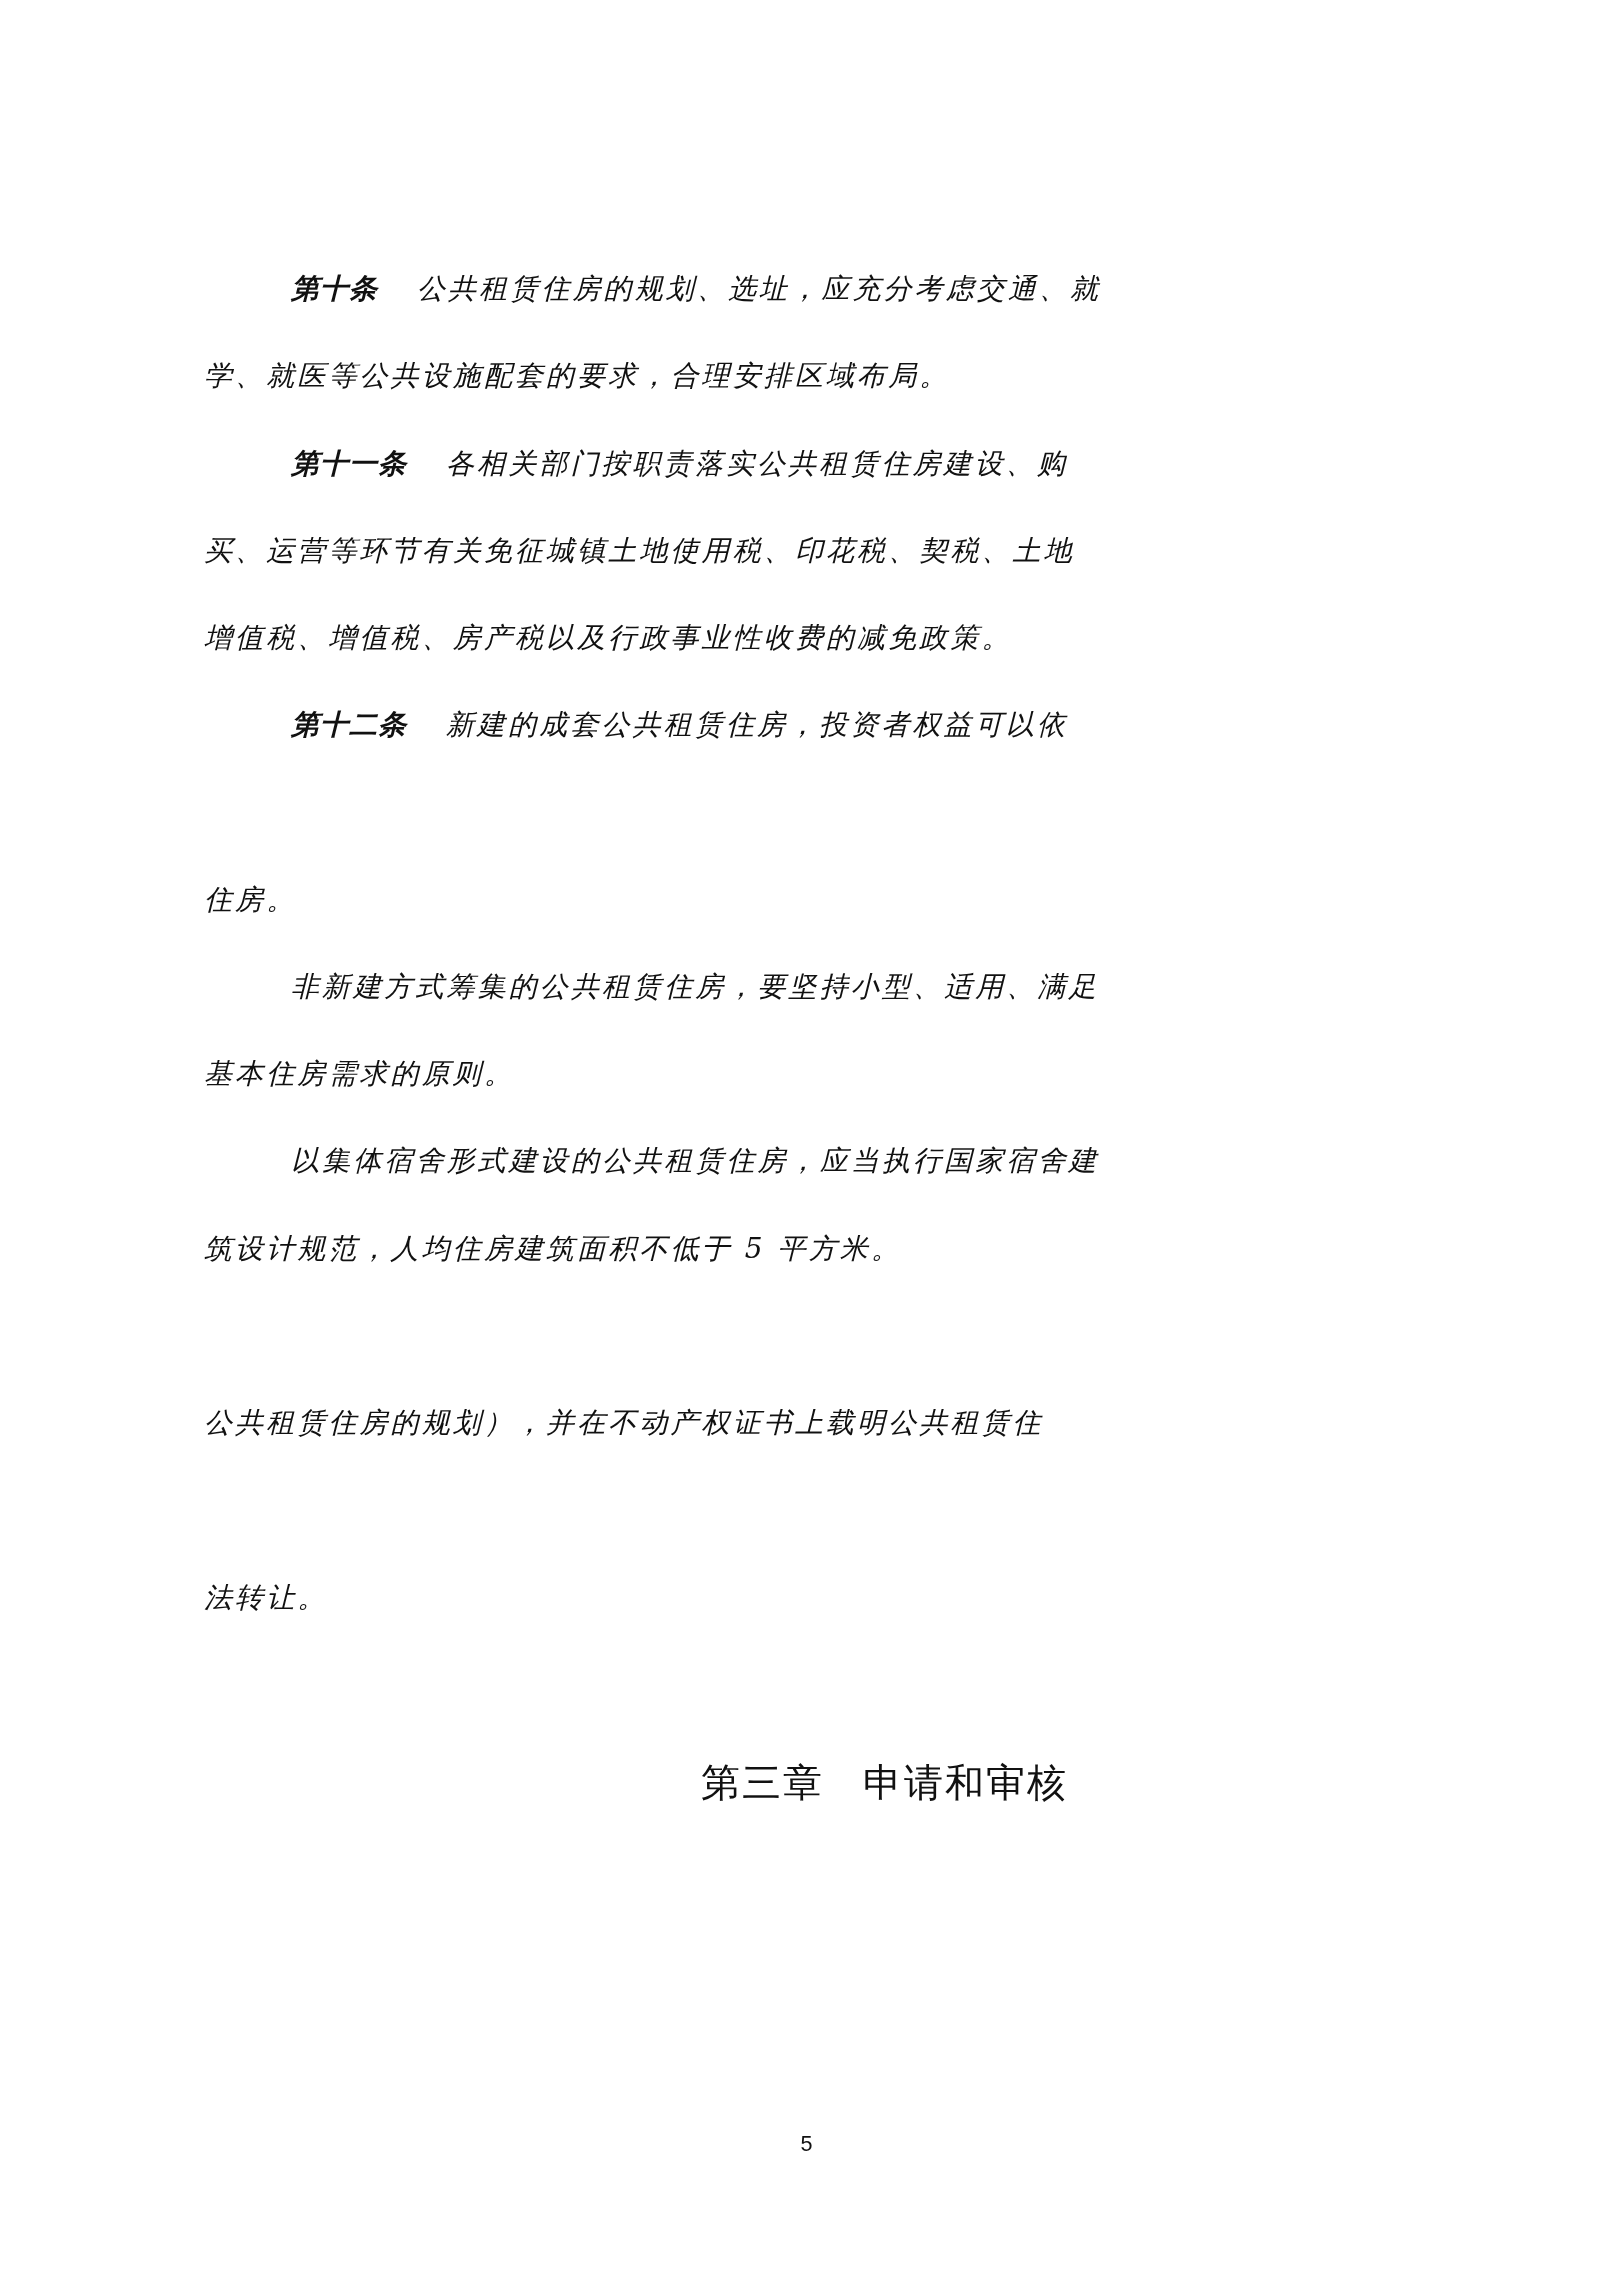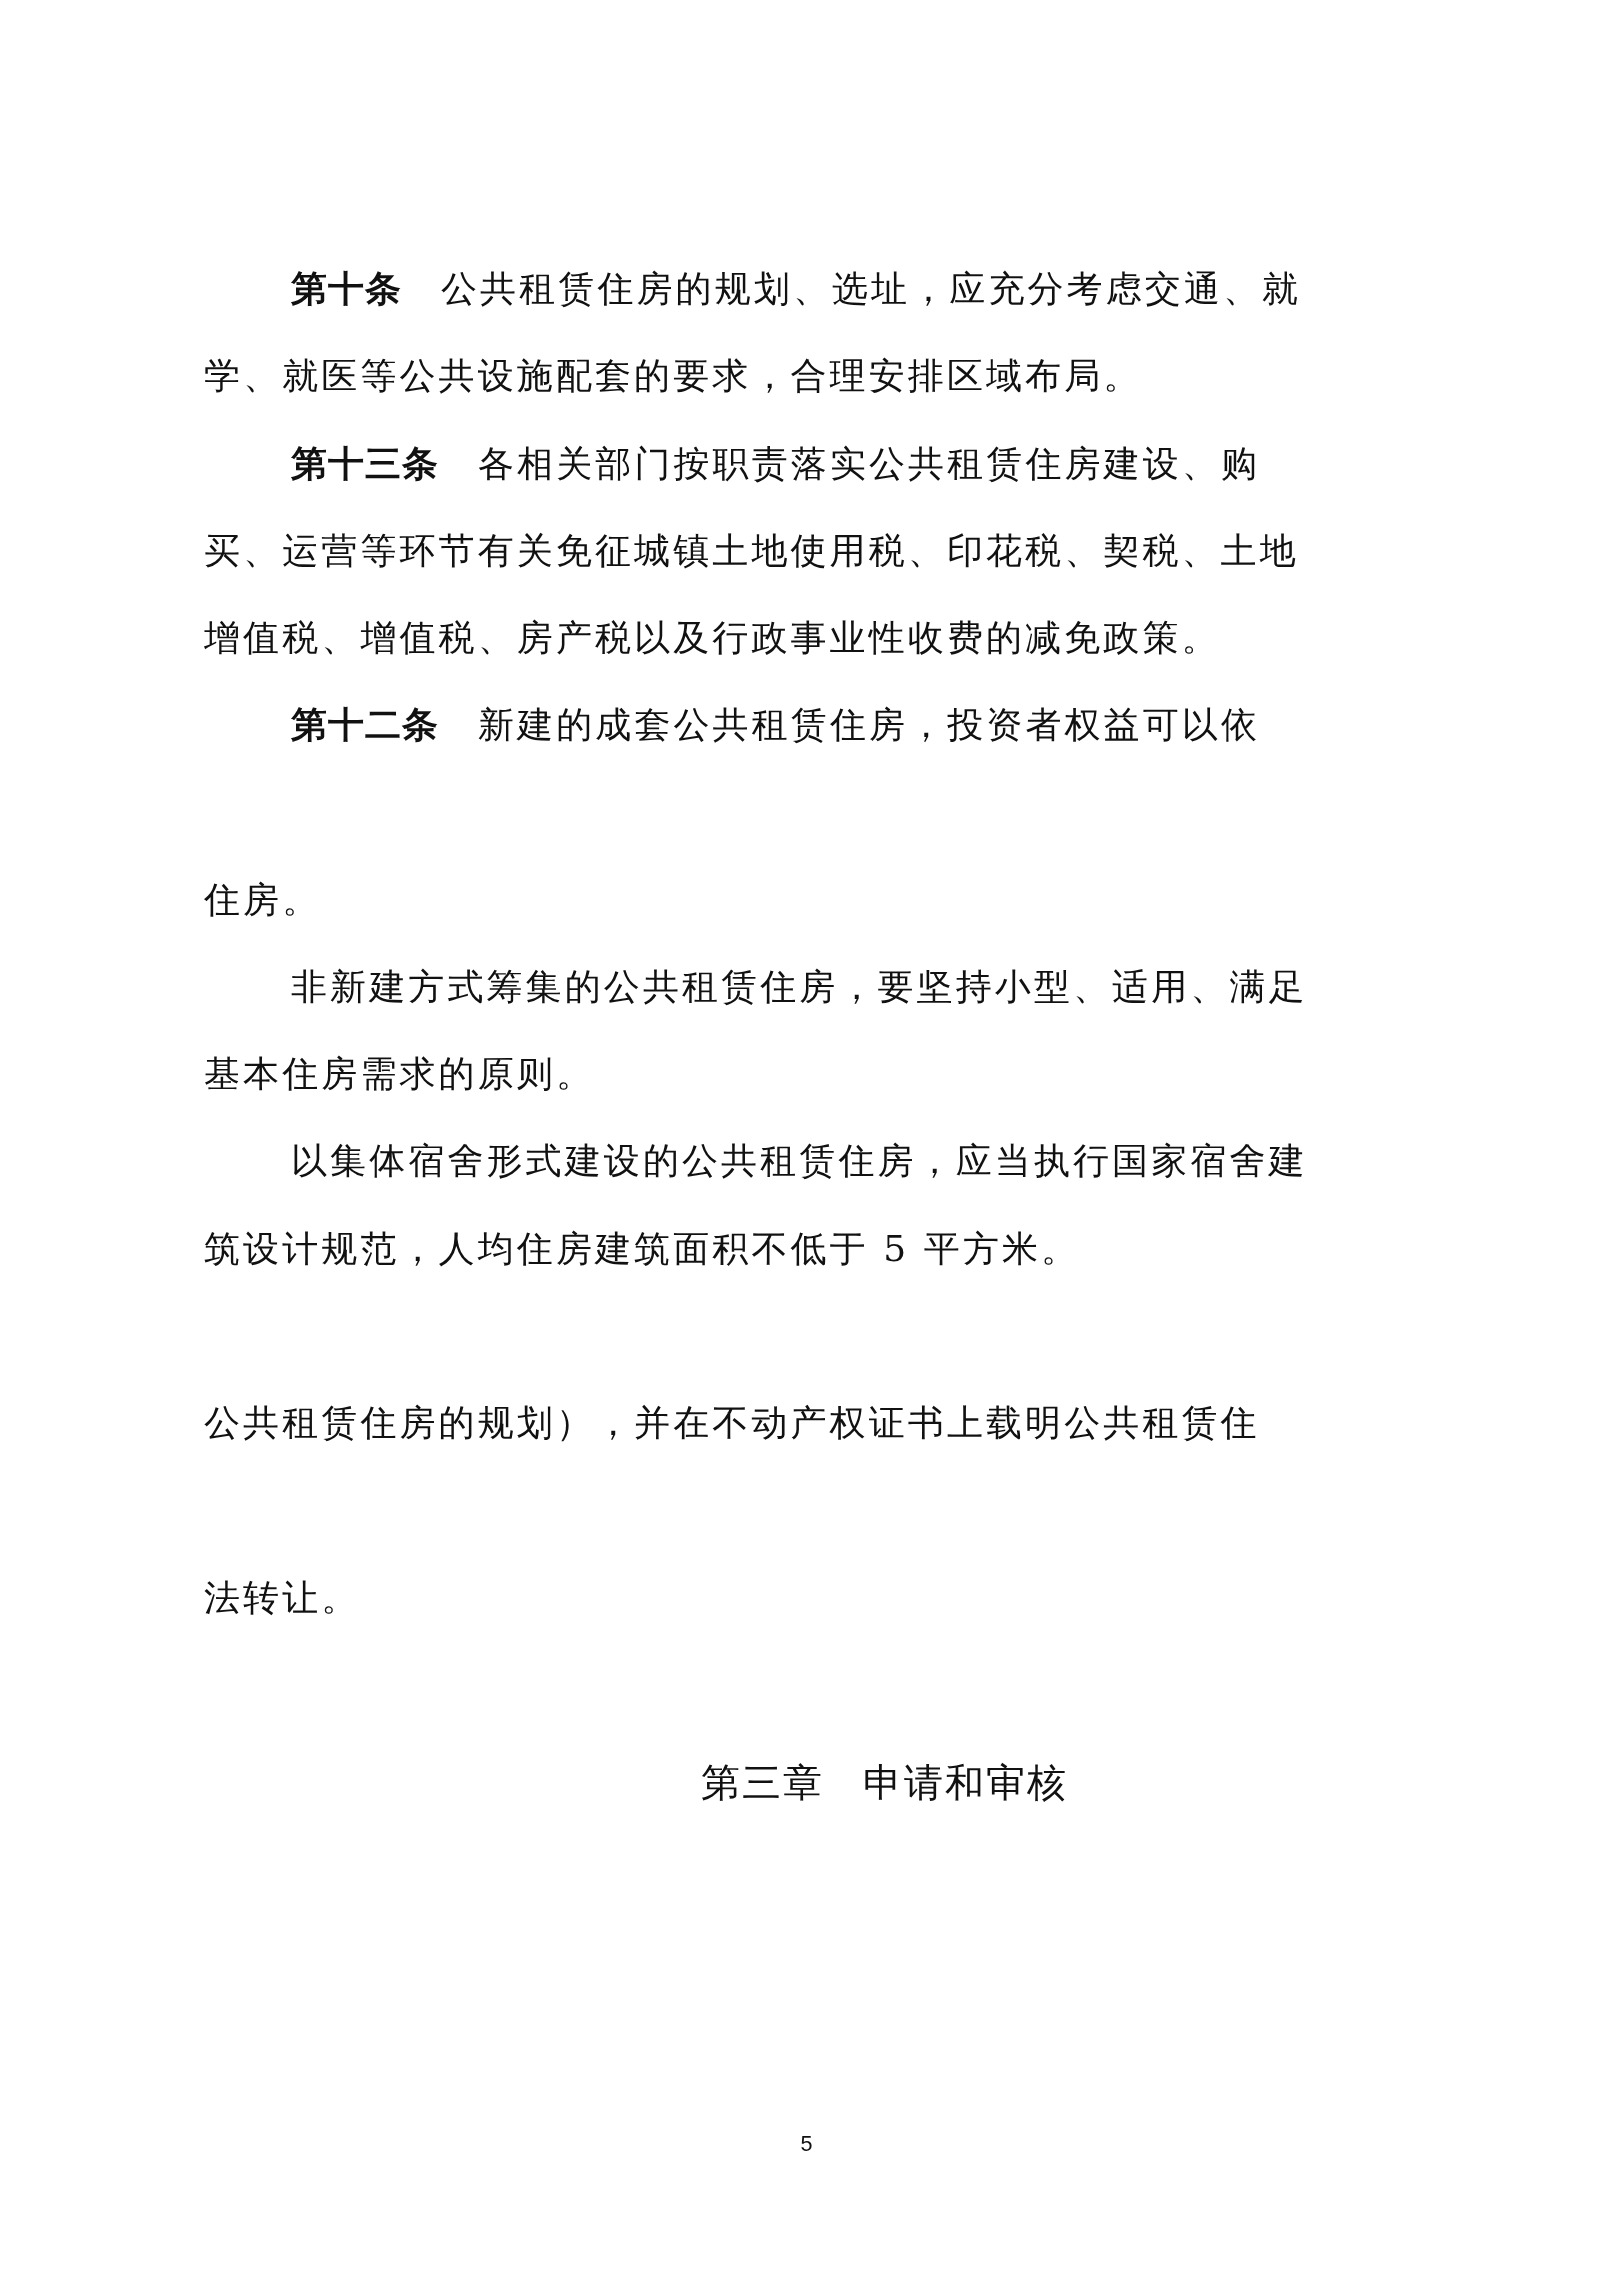--- a/index.html
+++ b/index.html
@@ -1,41 +1,41 @@
 <!DOCTYPE html>
 <html><head>
 <meta charset="utf-8">
 <style>
   html, body { margin: 0; padding: 0; background: #ffffff; }
   body { width: 1621px; height: 2295px; position: relative; overflow: hidden;
          font-family: "DejaVu Serif", "Liberation Serif", serif; color: #111111; }
   .page { position: absolute; left: 0; top: 0; width: 1621px; height: 2295px; background: #ffffff; }
   .line { position: absolute; left: 204px; width: 1219px; height: 87px; line-height: 87px;
-          font-size: 36px; white-space: nowrap; letter-spacing: 3.1px; }
+          font-size: 28px; white-space: nowrap; letter-spacing: 3.1px; font-style: italic; }
   .line.indent { left: 291px; width: 1132px; }
   .label { font-family: "DejaVu Sans", "Liberation Sans", sans-serif; font-weight: bold; letter-spacing: 1px; margin-right: 39px; }
   .heading { position: absolute; left: 549px; width: 519px; top: 1758px; height: 49px; line-height: 49px;
              text-align: right; font-family: "DejaVu Sans", "Liberation Sans", sans-serif;
              font-size: 39px; font-weight: normal; letter-spacing: 2px; white-space: nowrap; }
   .heading .h-chap { margin-right: 39px; }
   .page-number { position: absolute; left: 792px; top: 2129px; width: 29px; text-align: center;
                  font-family: "Liberation Sans", sans-serif; font-size: 21.6px; line-height: 29px; }
 </style>
 </head>
 <body>
 
 <div class="page">
 
   <div class="line indent" style="top:245px">
     <span class="label">第十条</span><span>公共租赁住房的规划、选址，应充分考虑交通、就</span>
   </div>
   <div class="line" style="top:332px">学、就医等公共设施配套的要求，合理安排区域布局。</div>
 
   <div class="line indent" style="top:420px">
-    <span class="label">第十三条</span><span>各相关部门按职责落实公共租赁住房建设、购</span>
+    <span class="label">第十一条</span><span>各相关部门按职责落实公共租赁住房建设、购</span>
   </div>
   <div class="line" style="top:507px">买、运营等环节有关免征城镇土地使用税、印花税、契税、土地</div>
   <div class="line" style="top:594px">增值税、增值税、房产税以及行政事业性收费的减免政策。</div>
 
   <div class="line indent" style="top:681px">
     <span class="label">第十二条</span><span>新建的成套公共租赁住房，投资者权益可以依</span>
   </div>
   <div class="line" style="top:856px">住房。</div>
 
   <div class="line indent" style="top:943px">非新建方式筹集的公共租赁住房，要坚持小型、适用、满足</div>

